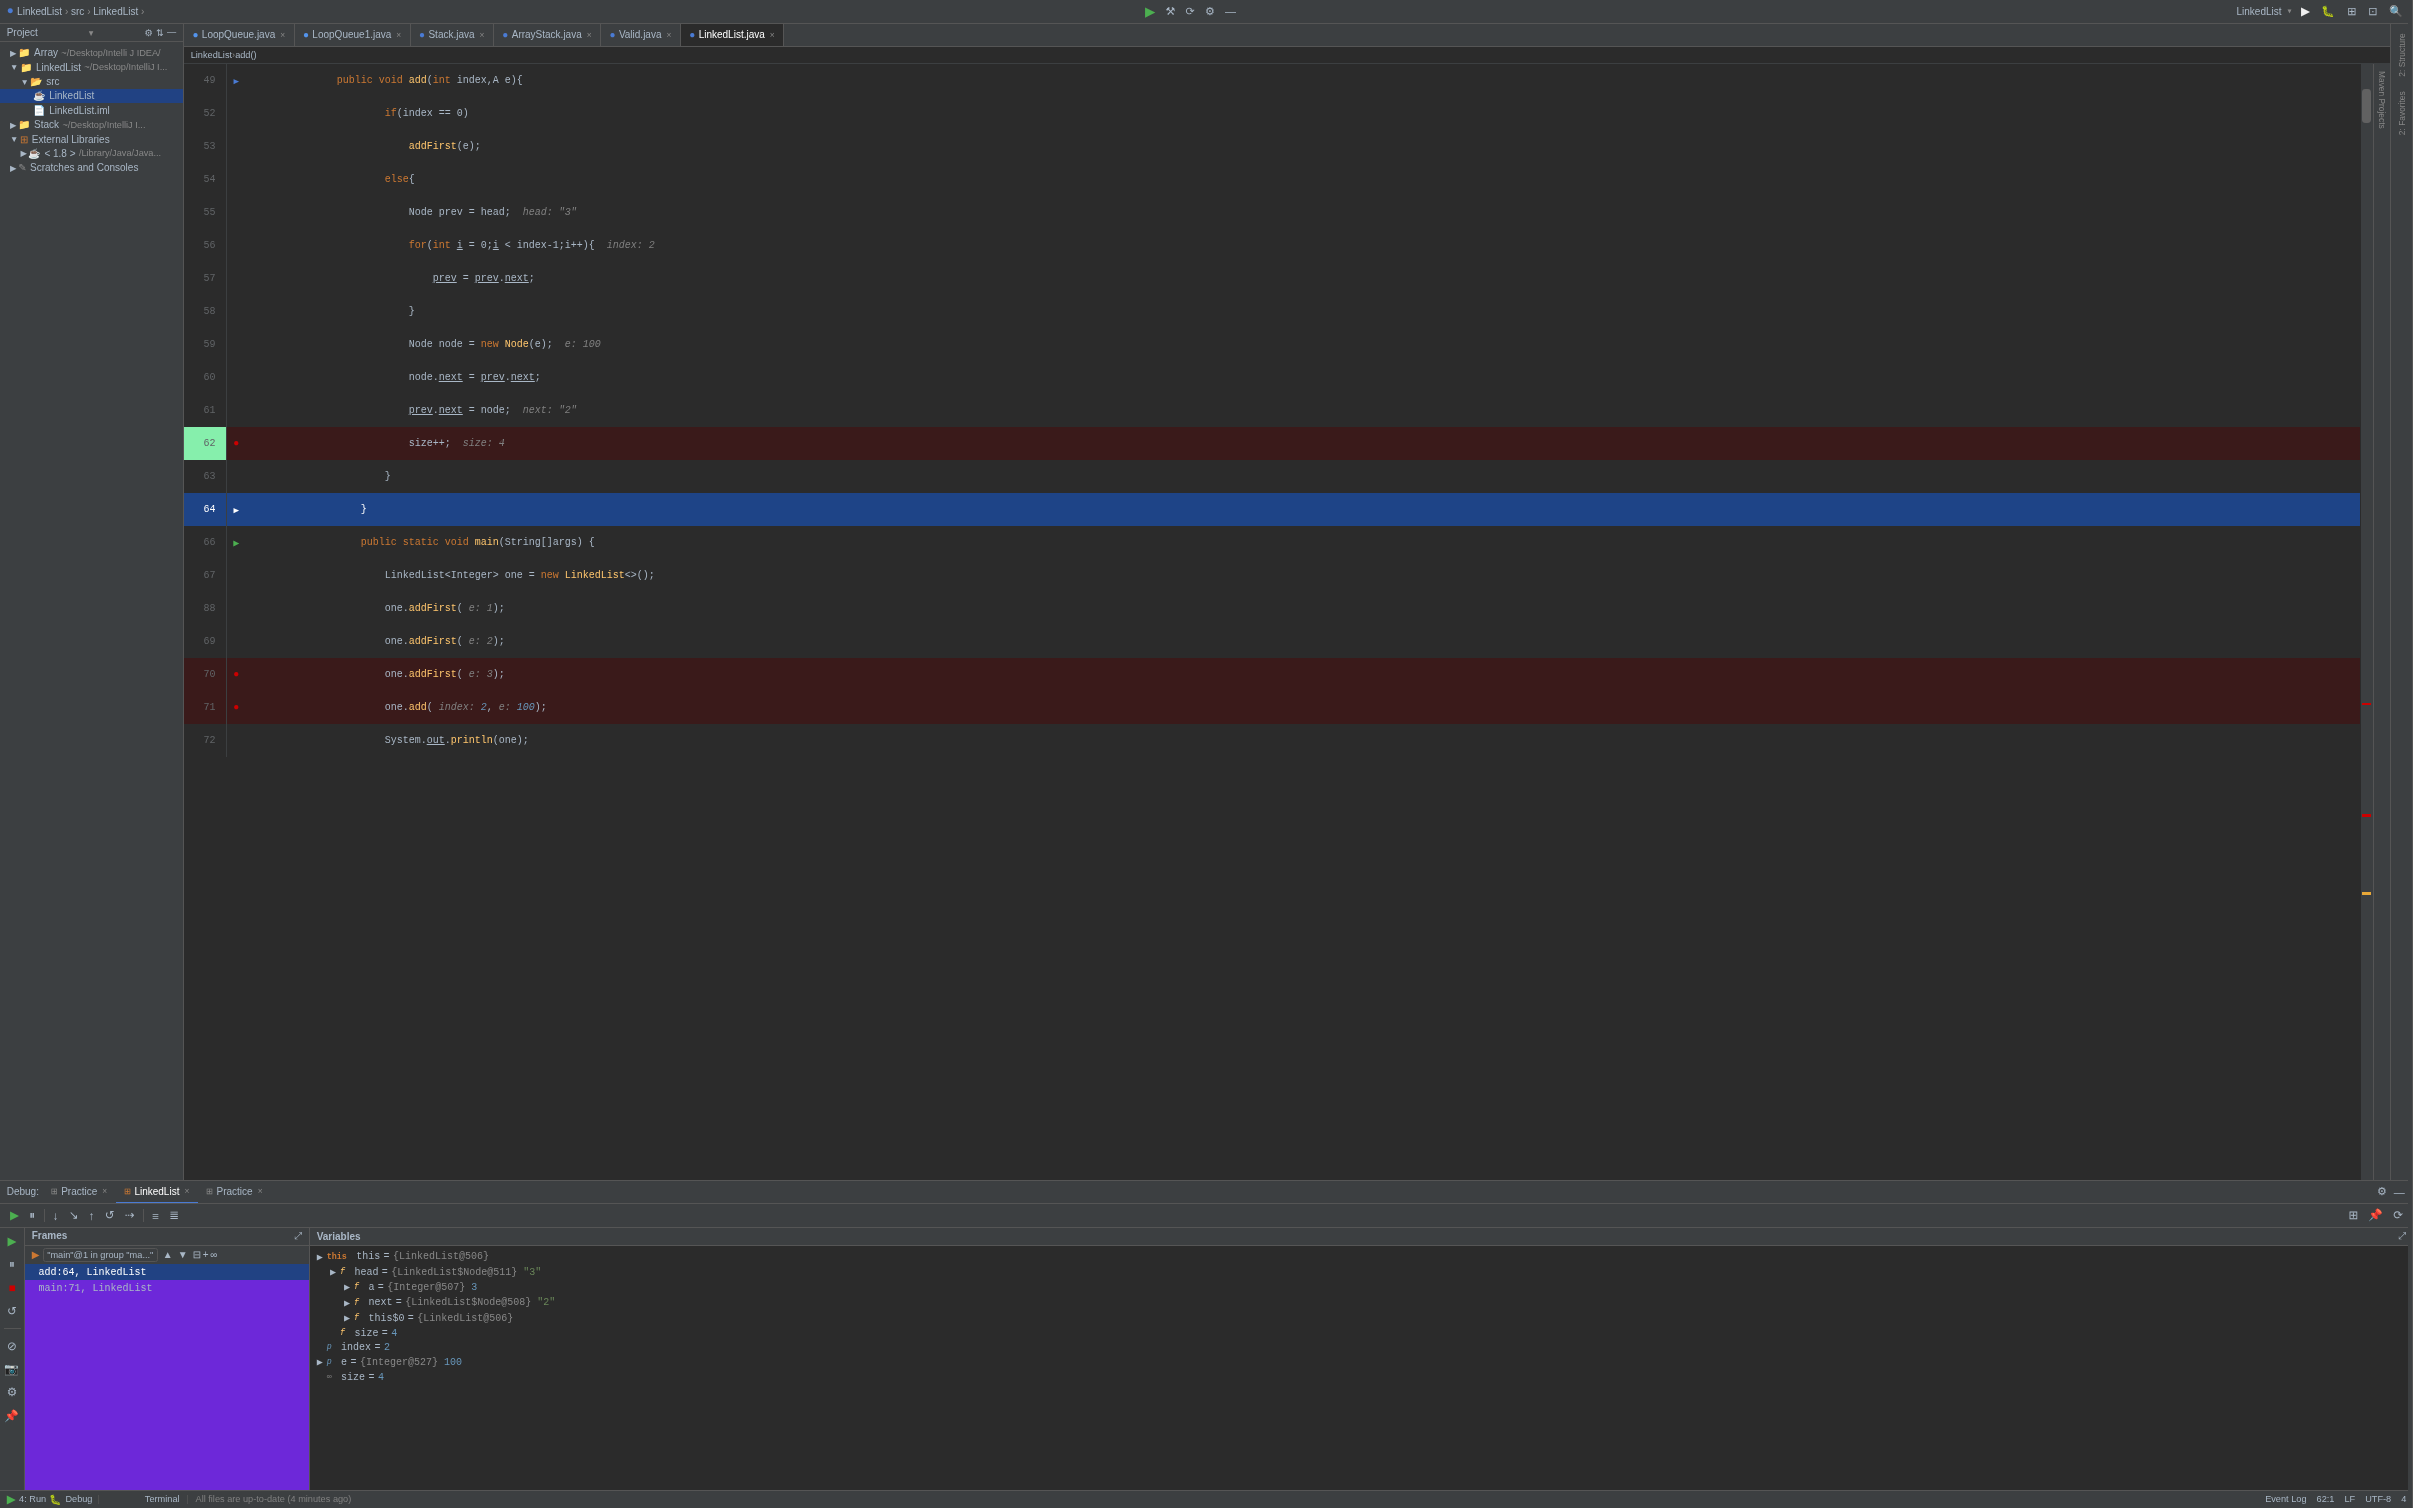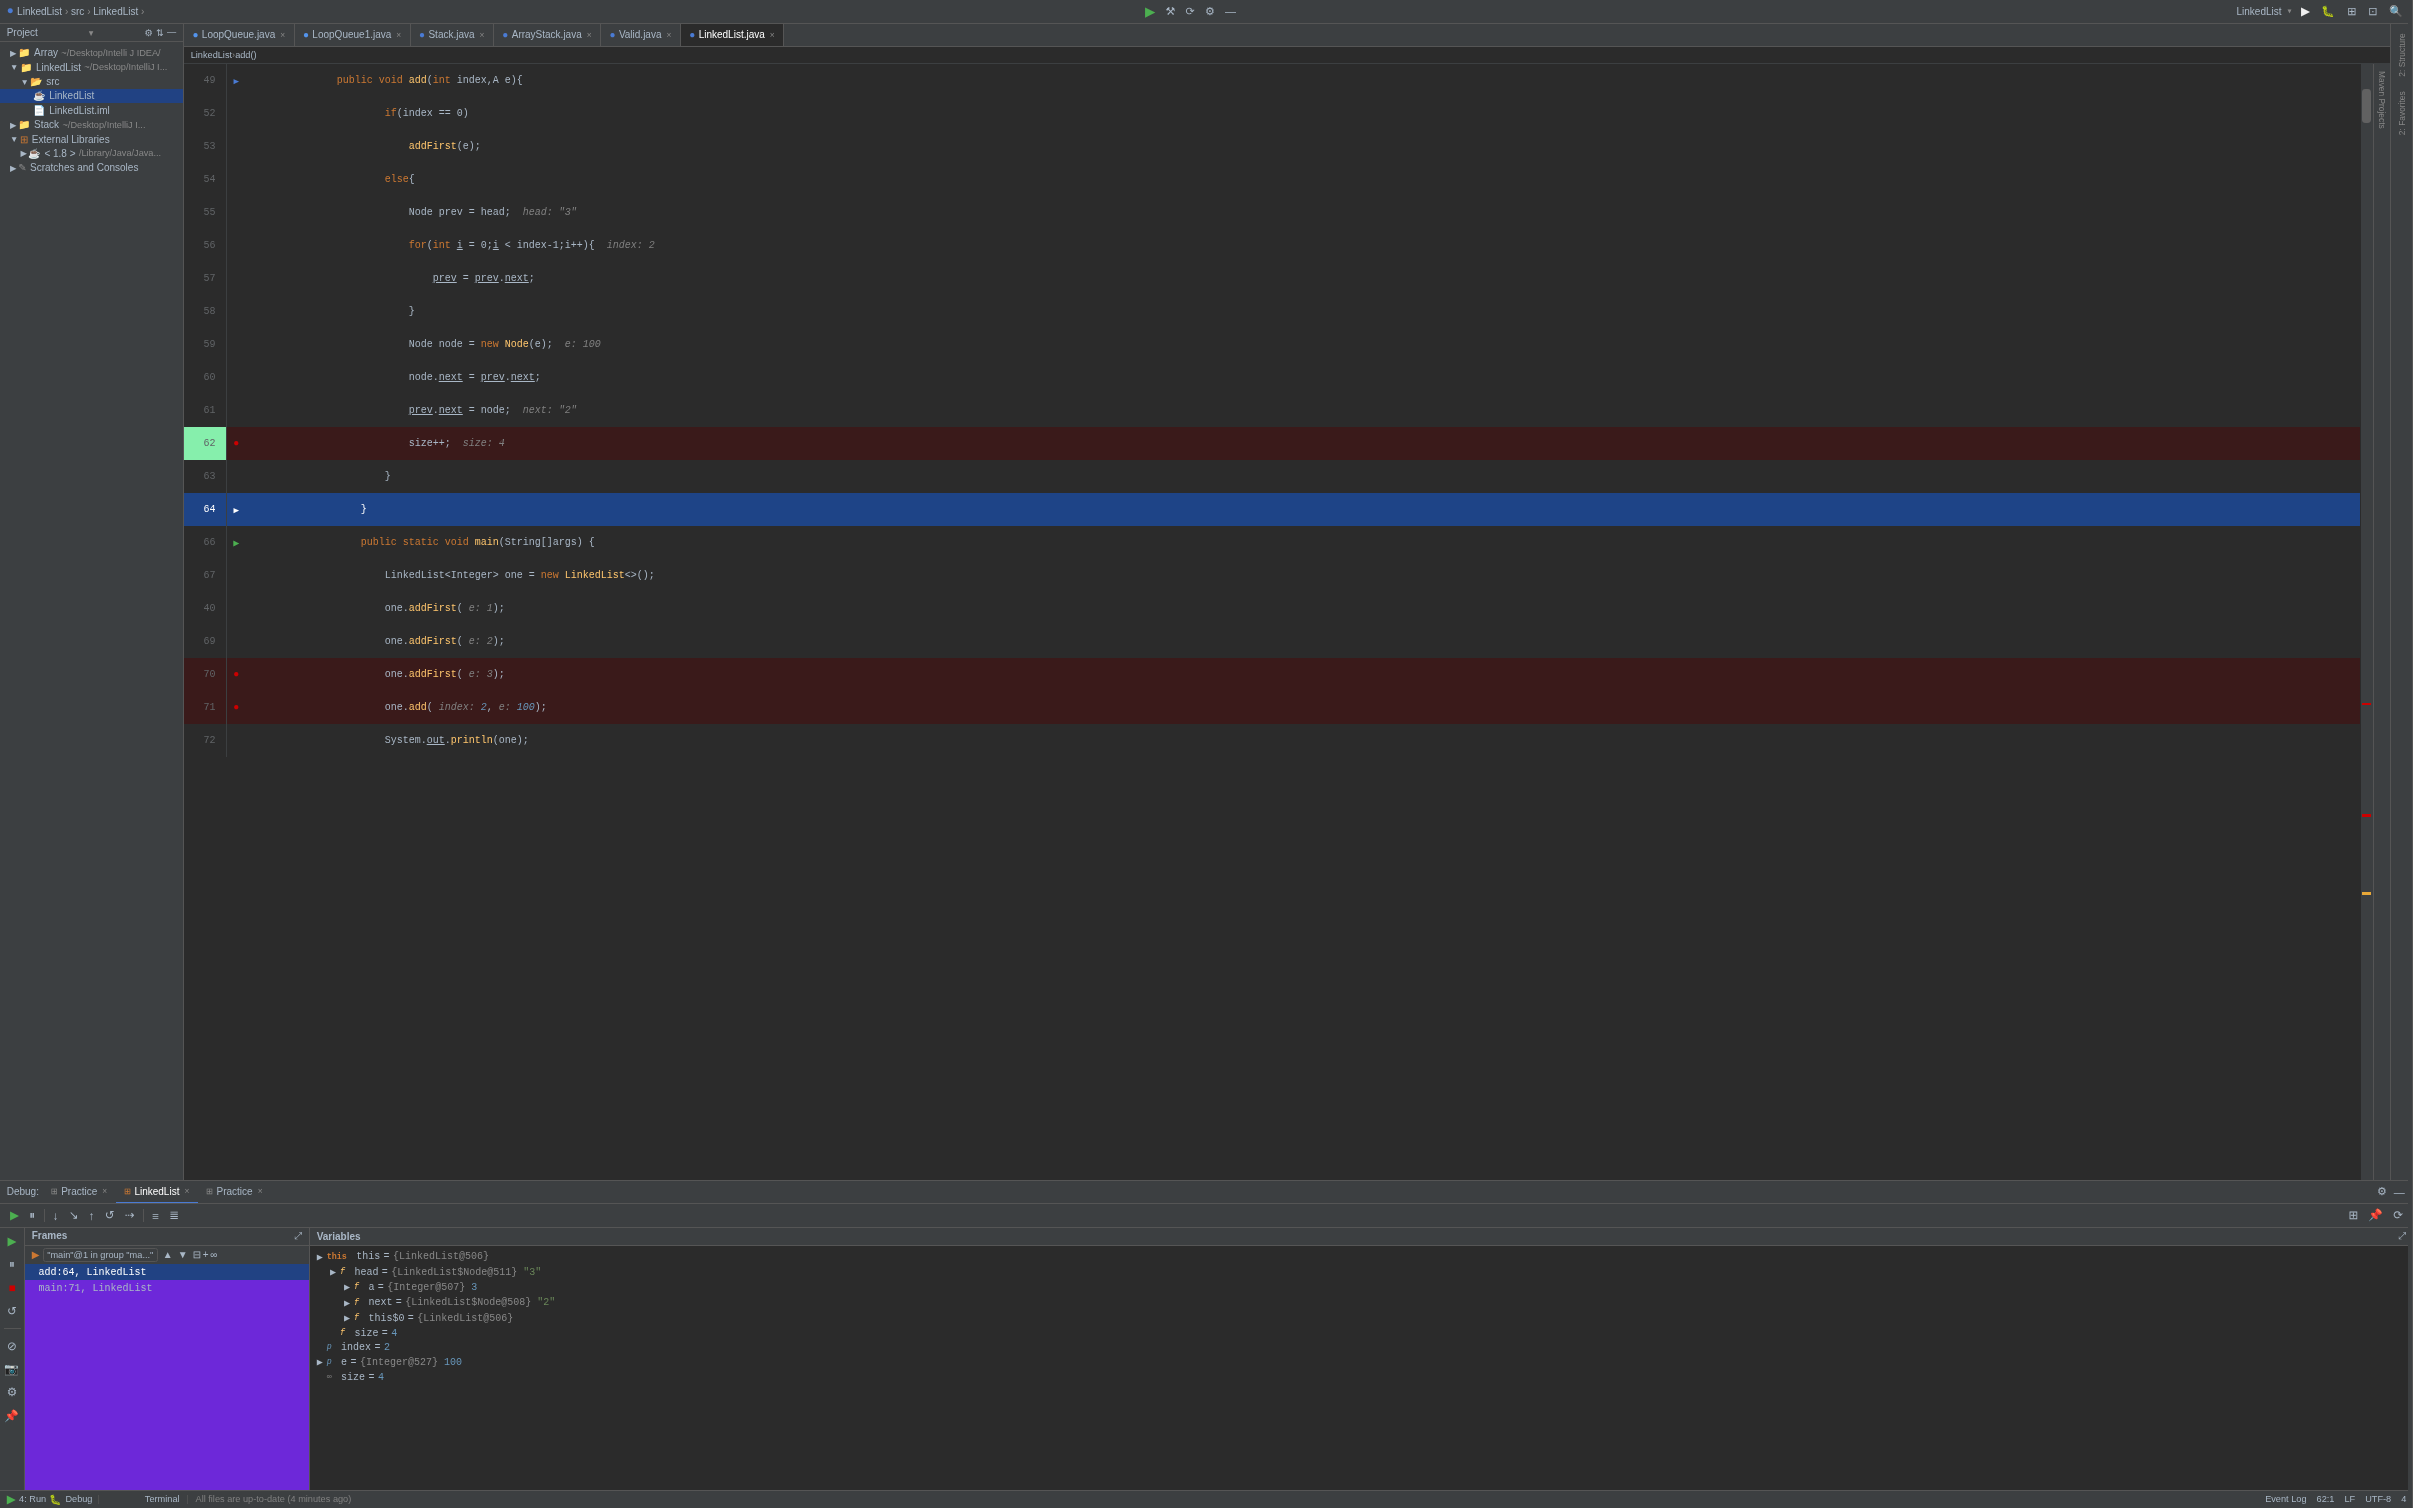--- a/index.html
+++ b/index.html
@@ -854,21 +854,21 @@
 
           <tr>
             <td class="line-num-cell">67</td>
             <td class="gutter-cell"></td>
             <td class="code-cell">
               &nbsp;&nbsp;&nbsp;&nbsp;&nbsp;&nbsp;&nbsp;&nbsp;LinkedList&lt;Integer&gt; one = <span class="kw">new</span> <span class="method">LinkedList</span>&lt;&gt;();
             </td>
           </tr>
 
           <tr>
-            <td class="line-num-cell">40</td>
+            <td class="line-num-cell">88</td>
             <td class="gutter-cell"></td>
             <td class="code-cell">
               &nbsp;&nbsp;&nbsp;&nbsp;&nbsp;&nbsp;&nbsp;&nbsp;one.<span class="method">addFirst</span>( <span class="debug-val">e: 1</span>);
             </td>
           </tr>
 
           <tr>
             <td class="line-num-cell">69</td>
             <td class="gutter-cell"></td>
             <td class="code-cell">

